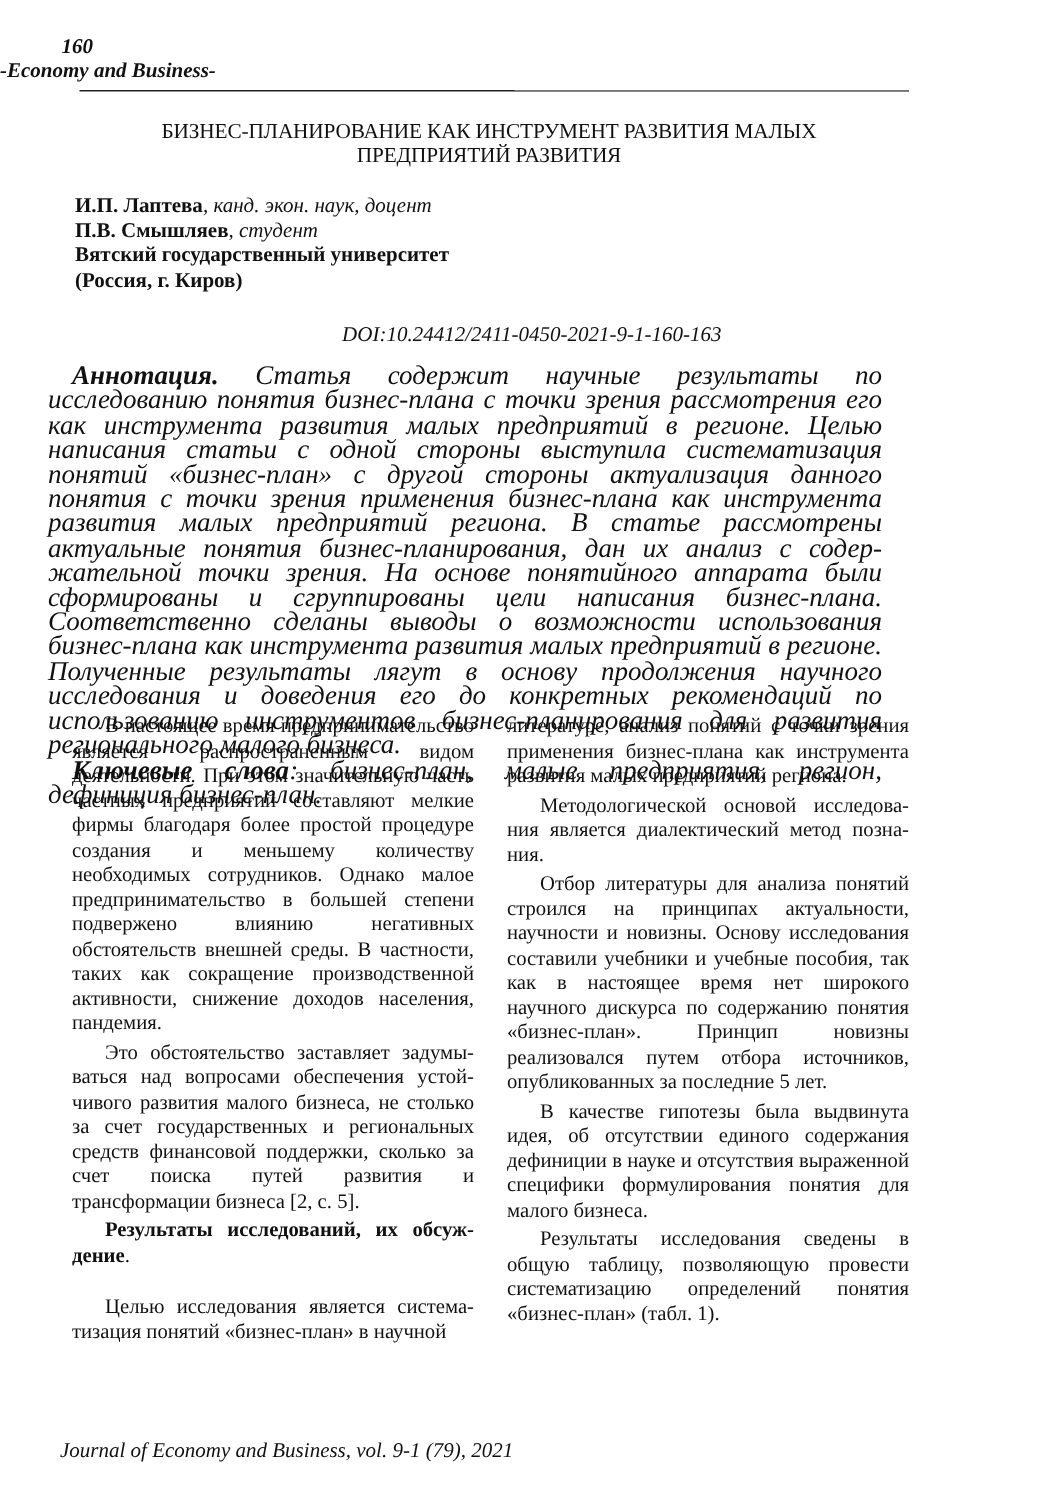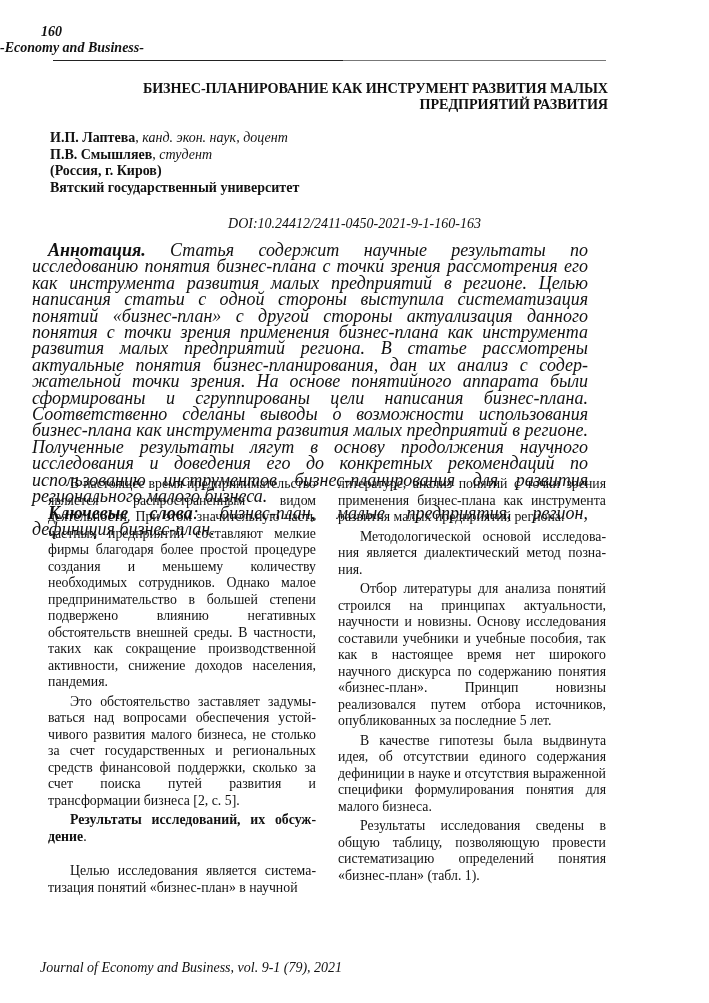--- a/index.html
+++ b/index.html
@@ -17,22 +17,22 @@
   }
   .header-rule {
     position: absolute; left: 53px; top: 60px; width: 553px; height: 0;
     border-top: 1.5px solid #222; 
   }
   .header-rule::after {
     content: ""; position: absolute; left: 290px; right: 0; top: -1.5px;
     border-top: 1.5px solid #777;
   }
   .title {
-    position: absolute; left: 68px; width: 540px; top: 80px; text-align: right;
-    font-size: 14.2px; font-weight: bold; line-height: 16px; letter-spacing: -0.1px;
+    position: absolute; left: 56px; width: 540px; top: 80px; text-align: center;
+    font-size: 14.2px; font-weight: normal; line-height: 16px; letter-spacing: -0.1px;
   }
   .authors {
     position: absolute; left: 50px; top: 130px; font-size: 14px; line-height: 16.5px;
   }
   .authors .name { font-weight: bold; margin-top: 31px; }
   .authors .role { font-style: italic; }
   .authors .aff { font-weight: bold; display: block; }
   .doi {
     position: absolute; left: 0; width: 709px; top: 216px; text-align: center;
     font-size: 14px; font-style: italic;
@@ -69,22 +69,22 @@
   <div>ПРЕДПРИЯТИЙ РАЗВИТИЯ</div>
 </div>
 
 <div class="authors">
   <div>
     <span class="name">И.П. Лаптева</span>, <span class="role">канд. экон. наук, доцент</span>
   </div>
   <div>
     <span class="name">П.В. Смышляев</span>, <span class="role">студент</span>
   </div>
+  <span class="aff">Вятский государственный университет</span>
   <span class="aff">(Россия, г. Киров)</span>
-  <span class="aff">Вятский государственный университет</span>
 </div>
 
 <div class="doi">DOI:10.24412/2411-0450-2021-9-1-160-163</div>
 
 <div class="abstract">
   <p><span class="lead">Аннотация.</span> <span>Статья содержит научные результаты по исследованию понятия биз­нес-плана с точки зрения рассмотрения его как инструмента развития малых предпри­ятий в регионе. Целью написания статьи с одной стороны выступила систематизация понятий «бизнес-план» с другой стороны актуализация данного понятия с точки зрения применения бизнес-плана как инструмента развития малых предприятий региона. В статье рассмотрены актуальные понятия бизнес-планирования, дан их анализ с содер­жательной точки зрения. На основе понятийного аппарата были сформированы и сгруп­пированы цели написания бизнес-плана. Соответственно сделаны выводы о возможно­сти использования бизнес-плана как инструмента развития малых предприятий в реги­оне. Полученные результаты лягут в основу продолжения научного исследования и дове­дения его до конкретных рекомендаций по использованию инструментов бизнес-планирования для развития регионального малого бизнеса.</span></p>
   <p><span class="lead">Ключевые слова</span><span>: бизнес-план, малые предприятия, регион, дефиниция бизнес-план.</span></p>
 </div>
 
 <div class="columns">

